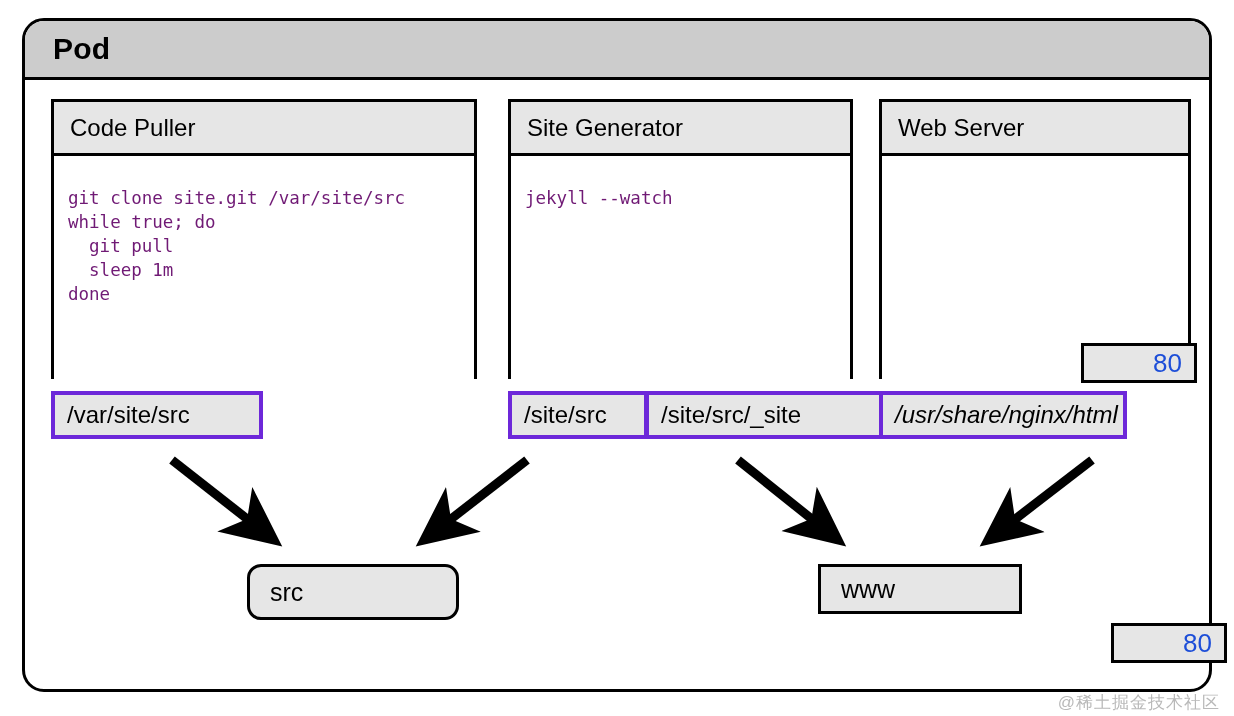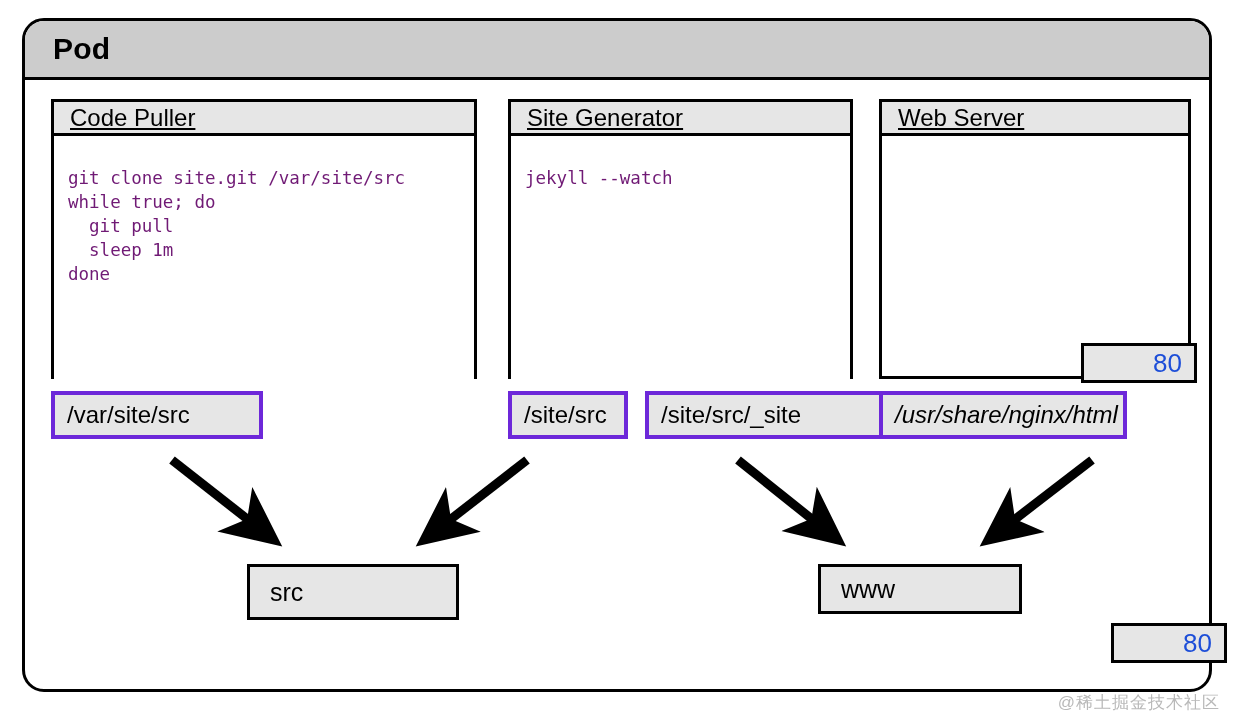--- a/index.html
+++ b/index.html
@@ -53,26 +53,25 @@
 
   
   .container-box {
     position: absolute;
     box-sizing: border-box;
     border: 3px solid #000000;
     background: #ffffff;
   }
   .container-header {
     box-sizing: border-box;
-    height: 34px;
+    height: 54px;
     background: #e6e6e6;
     border-bottom: 3px solid #000000;
     display: flex;
     align-items: center;
-    text-decoration: underline;
   }
   .container-title {
     font-size: 24px;
     color: #000000;
     padding-left: 16px;
   }
   .container-body {
     position: relative;
     box-sizing: border-box;
     height: calc(100% - 48px);
@@ -196,33 +195,33 @@
     </div>
 
     <div class="port-chip" style="left: 1056px; top: 322px; width: 116px; height: 40px;">
       <span>80</span>
     </div>
 
     <div class="mount-chip" style="left: 26px; top: 370px; width: 212px; height: 48px;">
       <span>/var/site/src</span>
     </div>
 
-    <div class="mount-chip" style="left: 483px; top: 370px; width: 120px; height: 48px;">
+    <div class="mount-chip" style="left: 483px; top: 370px; width: 140px; height: 48px;">
       <span>/site/src</span>
     </div>
 
     <div class="mount-chip" style="left: 620px; top: 370px; width: 240px; height: 48px;">
       <span>/site/src/_site</span>
     </div>
 
     <div class="mount-chip" style="left: 854px; top: 370px; width: 248px; height: 48px; font-style: italic;">
       <span>/usr/share/nginx/html</span>
     </div>
 
-    <div class="volume-box" style="left: 222px; top: 543px; width: 212px; height: 56px;">
+    <div class="volume-box" style="left: 222px; top: 543px; width: 212px; height: 56px; border-radius: 14px;">
       <span>src</span>
     </div>
 
     <div class="volume-box" style="left: 793px; top: 543px; width: 204px; height: 50px;">
       <span>www</span>
     </div>
 
     <div class="port-chip" style="left: 1086px; top: 602px; width: 116px; height: 40px;">
       <span>80</span>
     </div>

